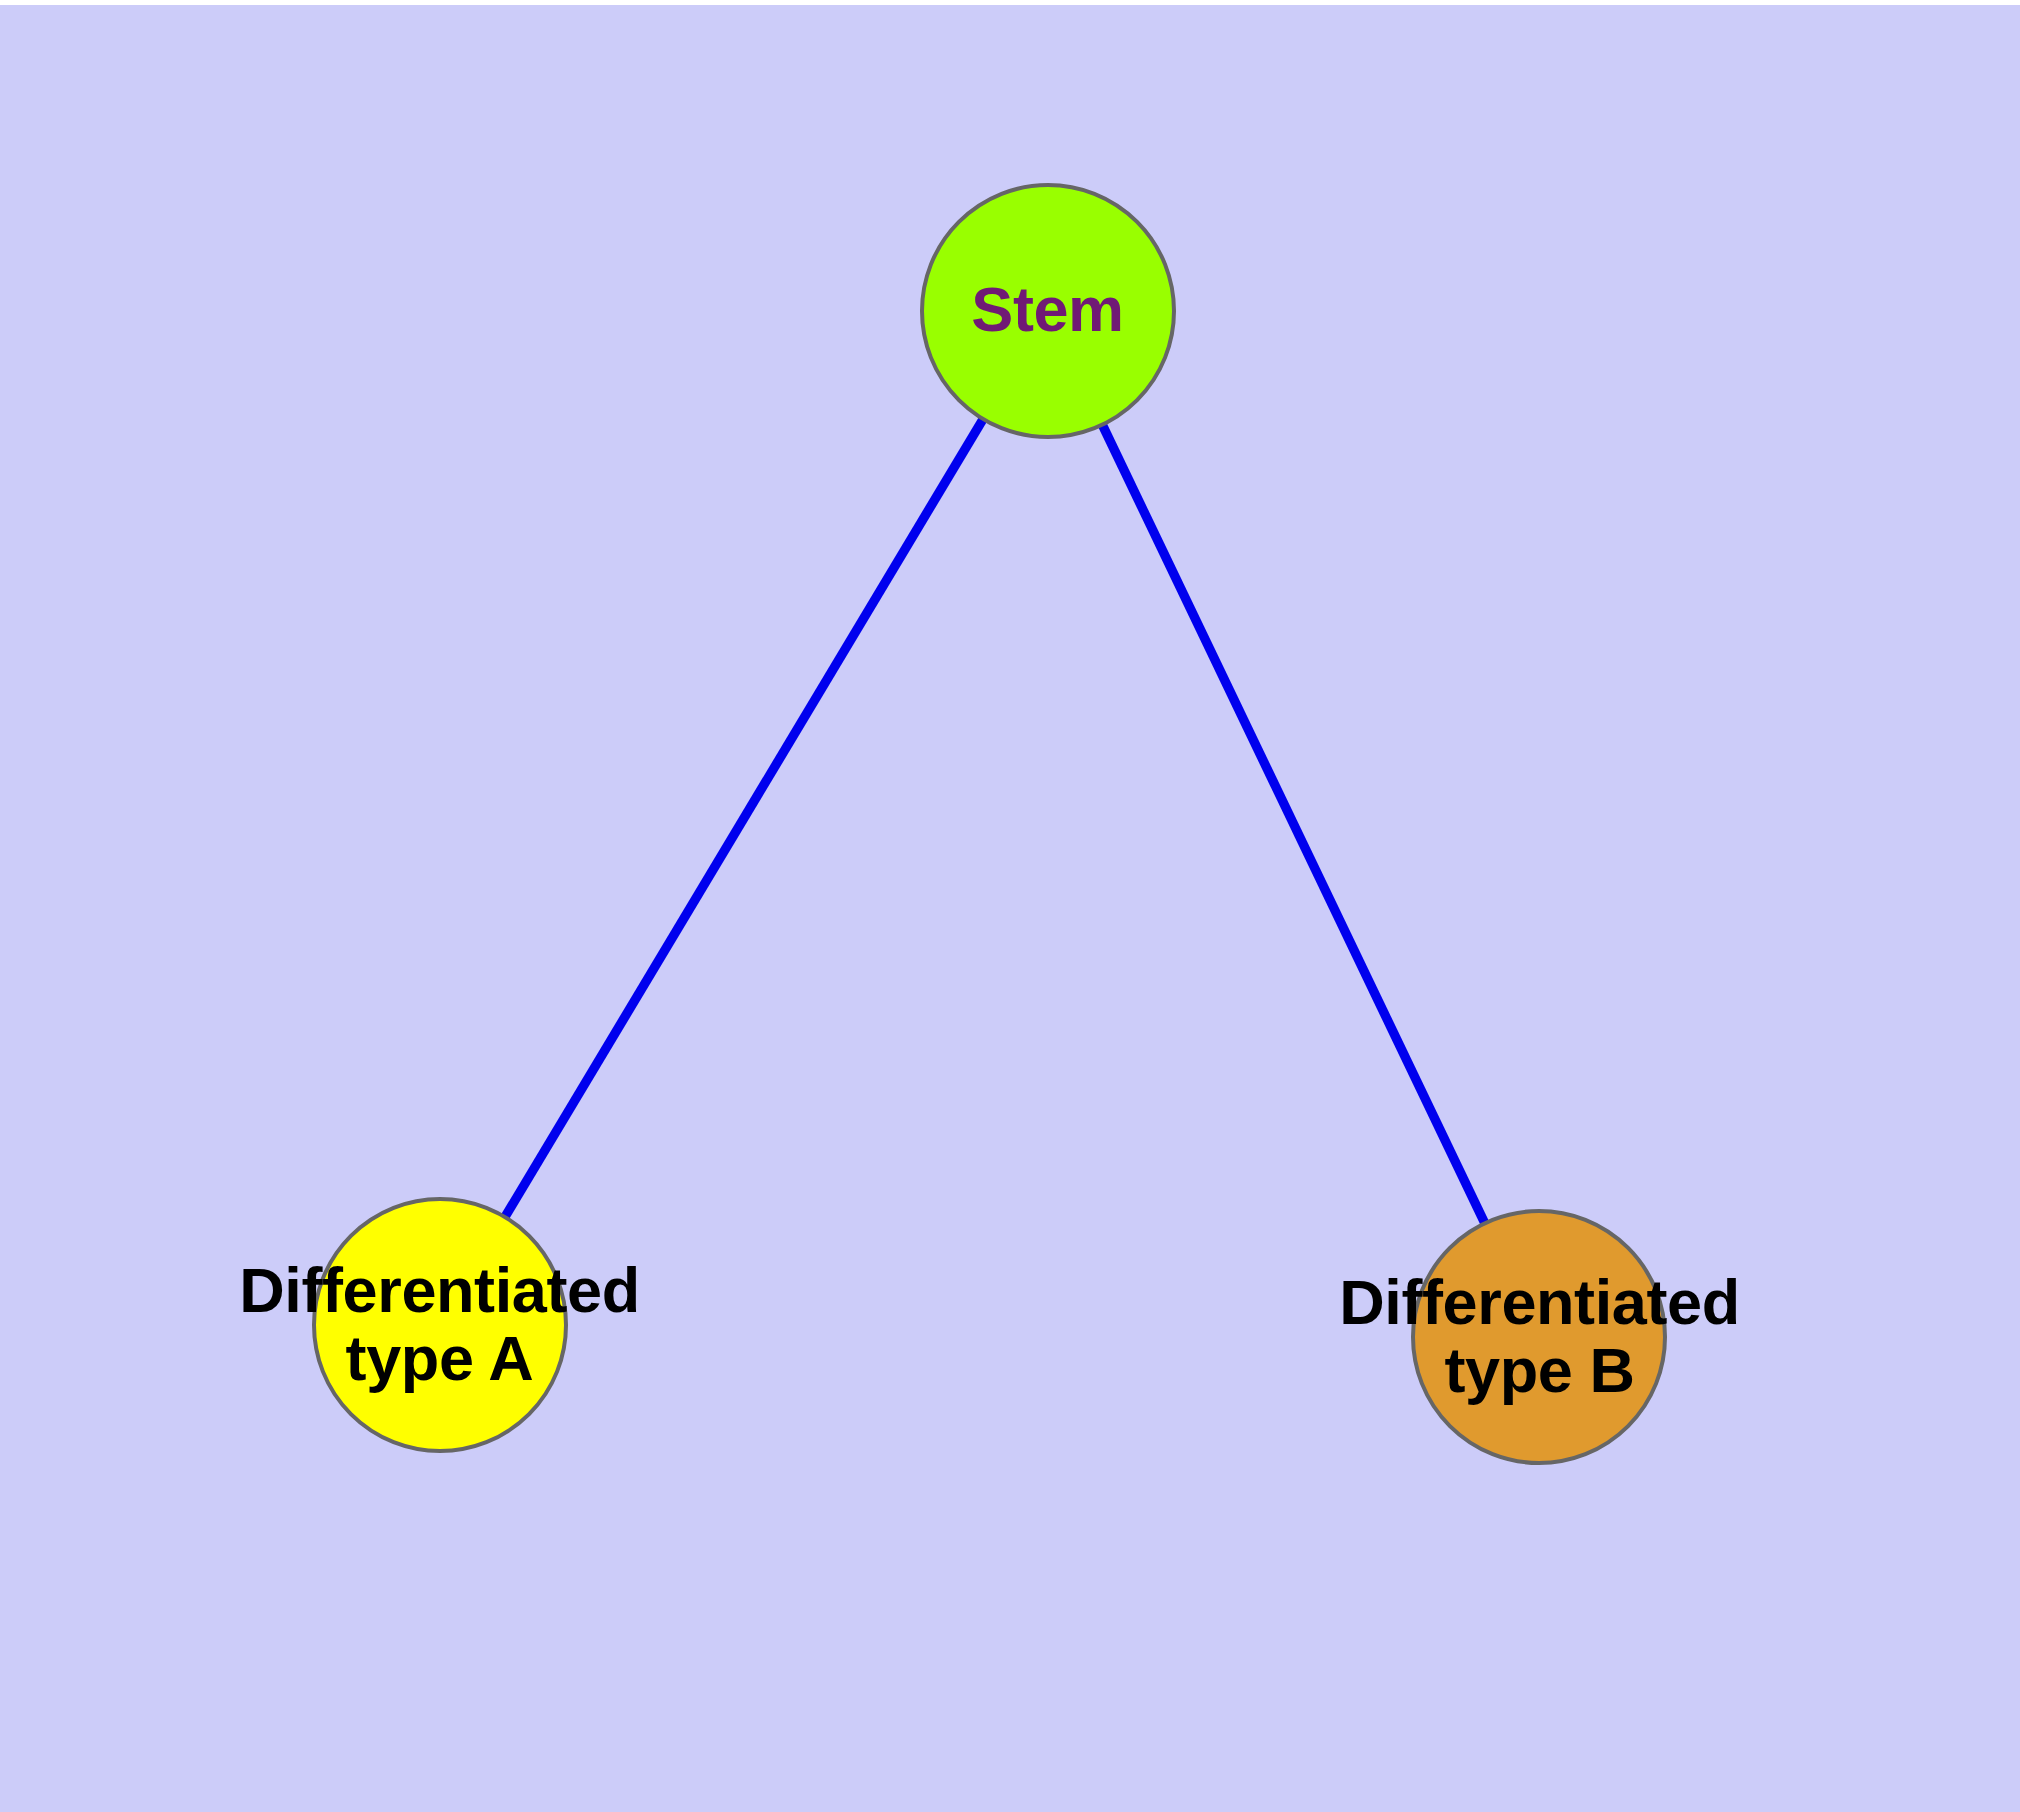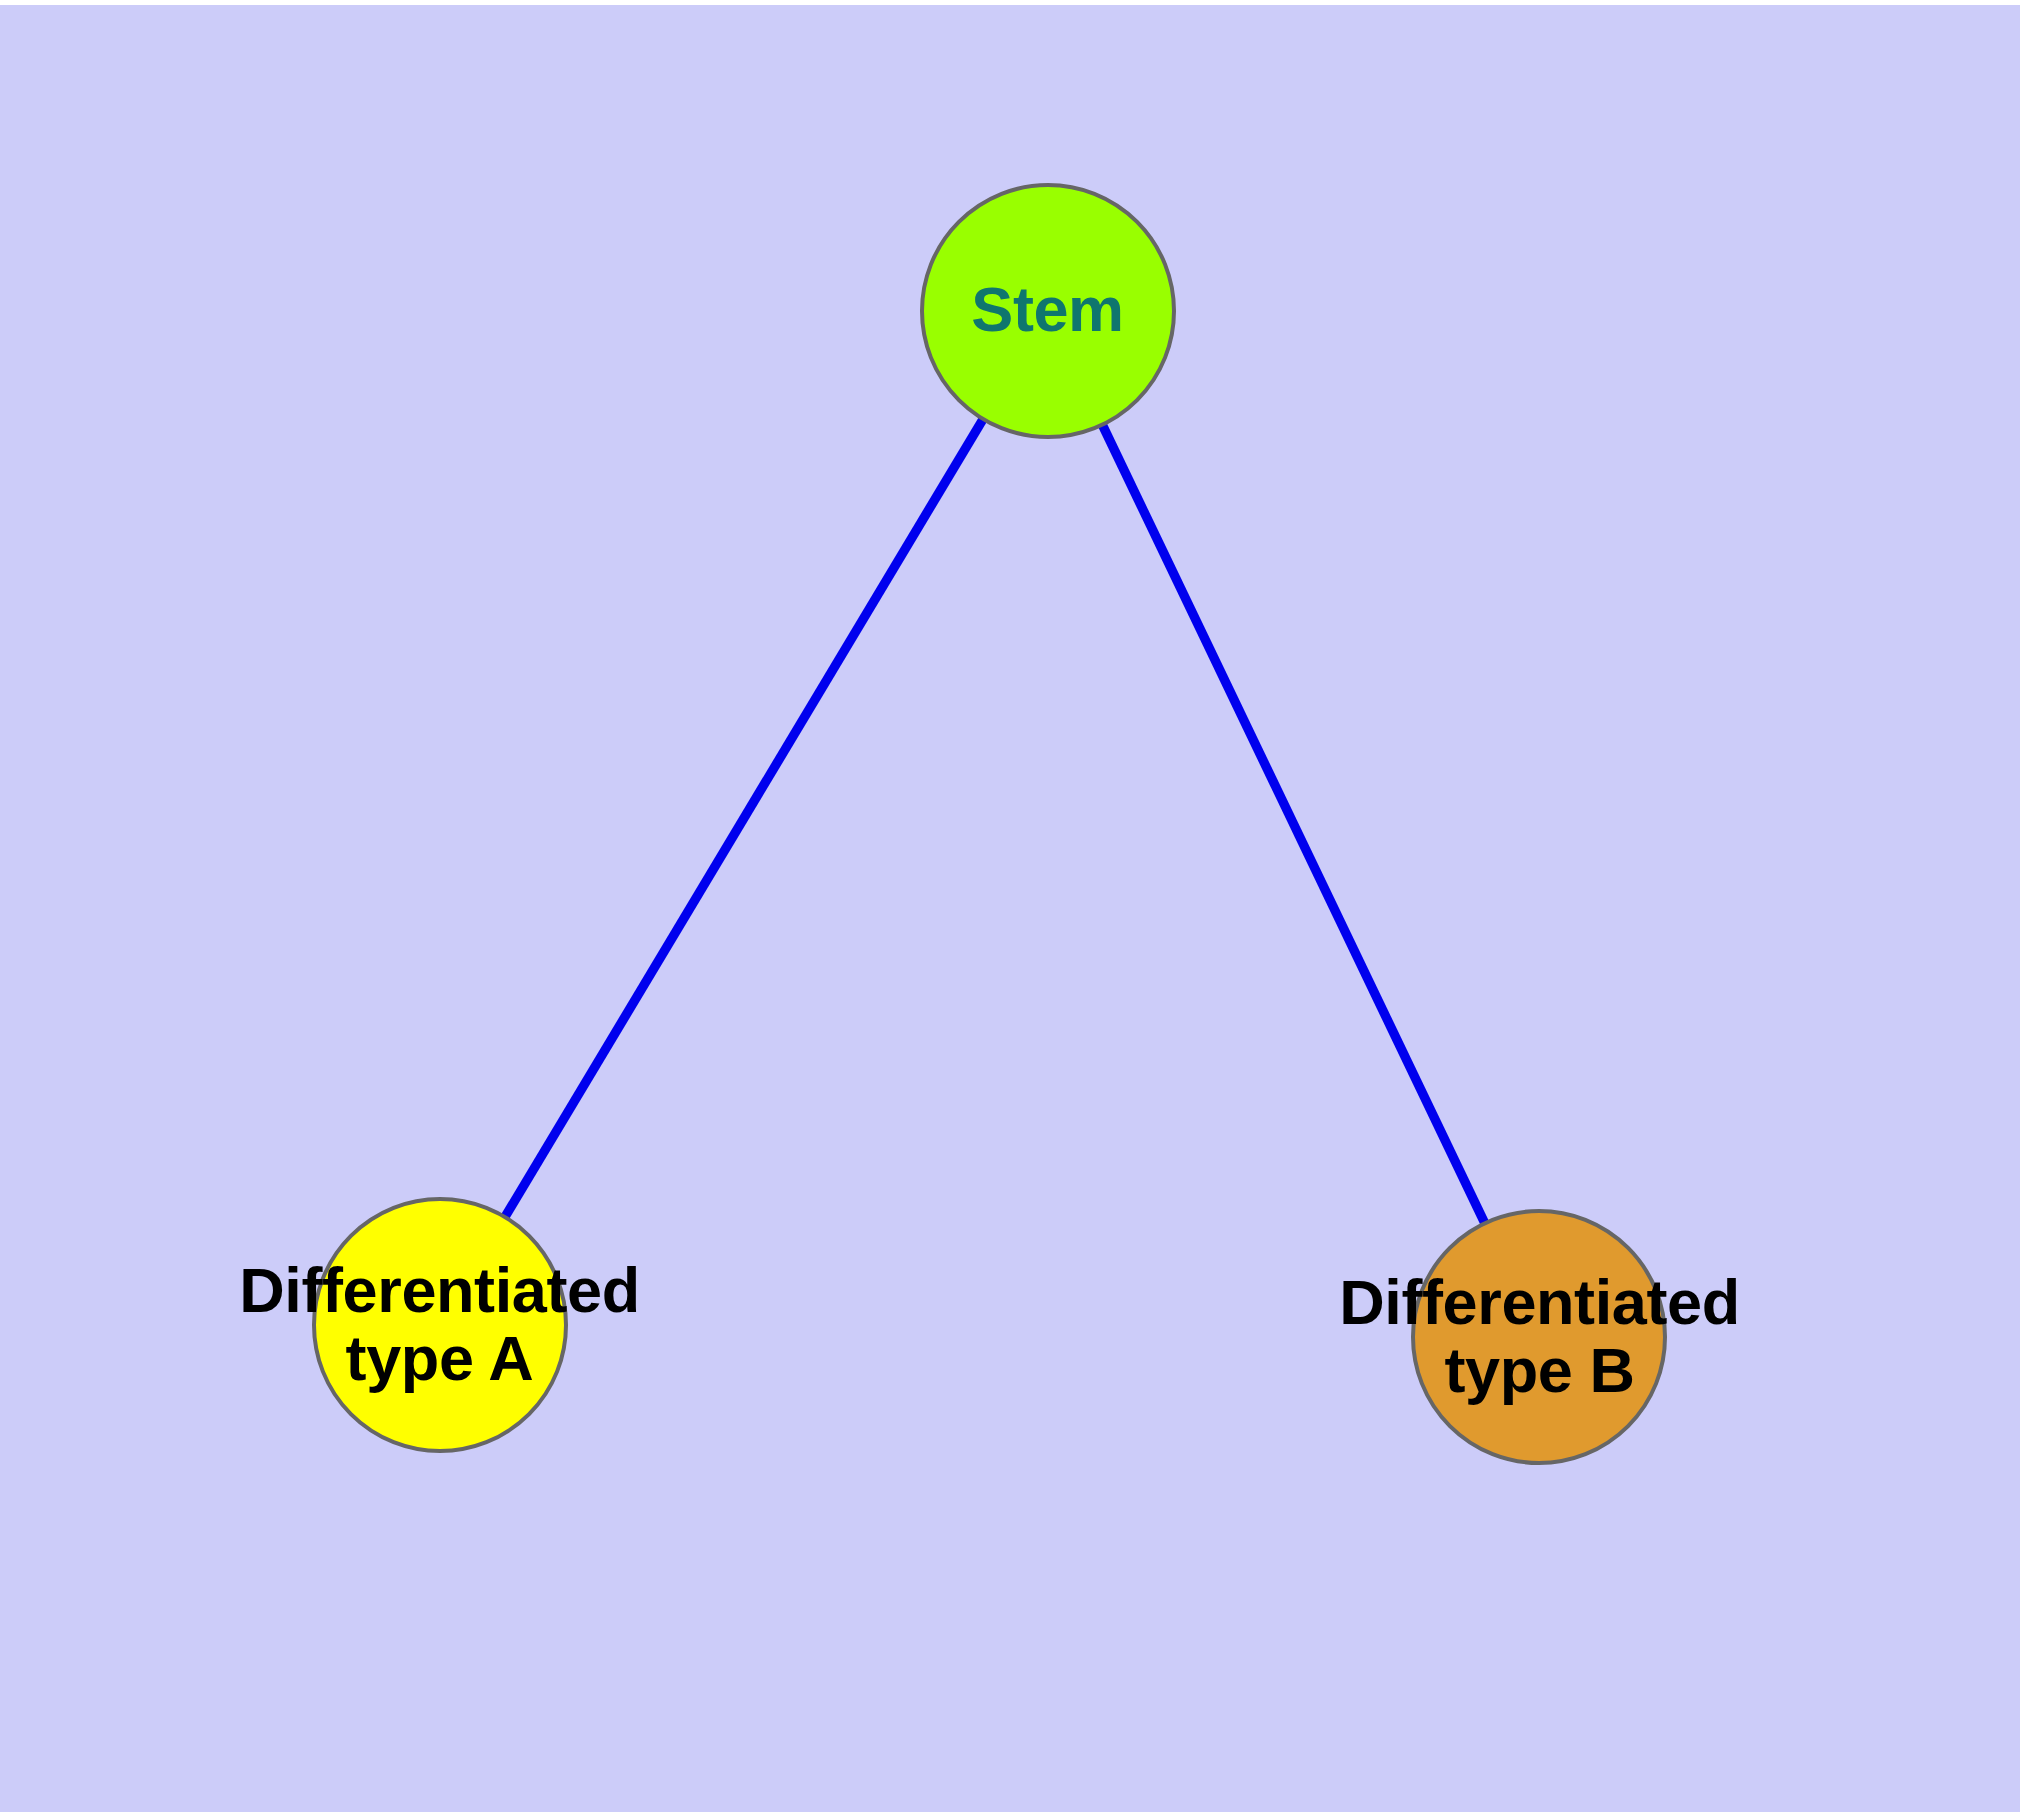--- a/index.html
+++ b/index.html
@@ -73,20 +73,20 @@
           <line x1="1300.361463864266" y1="495.38229782694145" x2="1751.638536135734" y2="1437.6177021730587" stroke="#0000ee" stroke-width="11" stroke-linecap="butt"></line>
         </g>
     </svg>
 
     <div id="nodes-group">
         <div class="node" style="left: 920px; top: 178px; width: 256px; height: 256px; background: rgb(153, 255, 0); border-color: rgb(102, 102, 102); border-width: 4.2px;"></div>
         <div class="node" style="left: 312px; top: 1192px; width: 256px; height: 256px; background: rgb(255, 255, 0); border-color: rgb(102, 102, 102); border-width: 4.2px;"></div>
         <div class="node" style="left: 1411px; top: 1204px; width: 256px; height: 256px; background: rgb(224, 154, 46); border-color: rgb(102, 102, 102); border-width: 4.2px;"></div>
       </div>
     <div id="labels-group">
-        <div class="node-label" style="font-size: 63px; color: #0f766e; width: 1017px; left: 539px; top: 270px;"><div>Stem</div></div>
+        <div class="node-label" style="font-size: 63px; color: #701a75; width: 1017px; left: 539px; top: 270px;"><div>Stem</div></div>
         <div class="node-label" style="font-size: 63px; color: rgb(0, 0, 0); width: 1017px; left: -69px; top: 1251px;"><div>Differentiated</div><div>type A</div></div>
         <div class="node-label" style="font-size: 63px; color: rgb(0, 0, 0); width: 1017px; left: 1031px; top: 1263px;"><div>Differentiated</div><div>type B</div></div>
       </div>
 
   </div>
 </div>
 
 
 </body></html>

